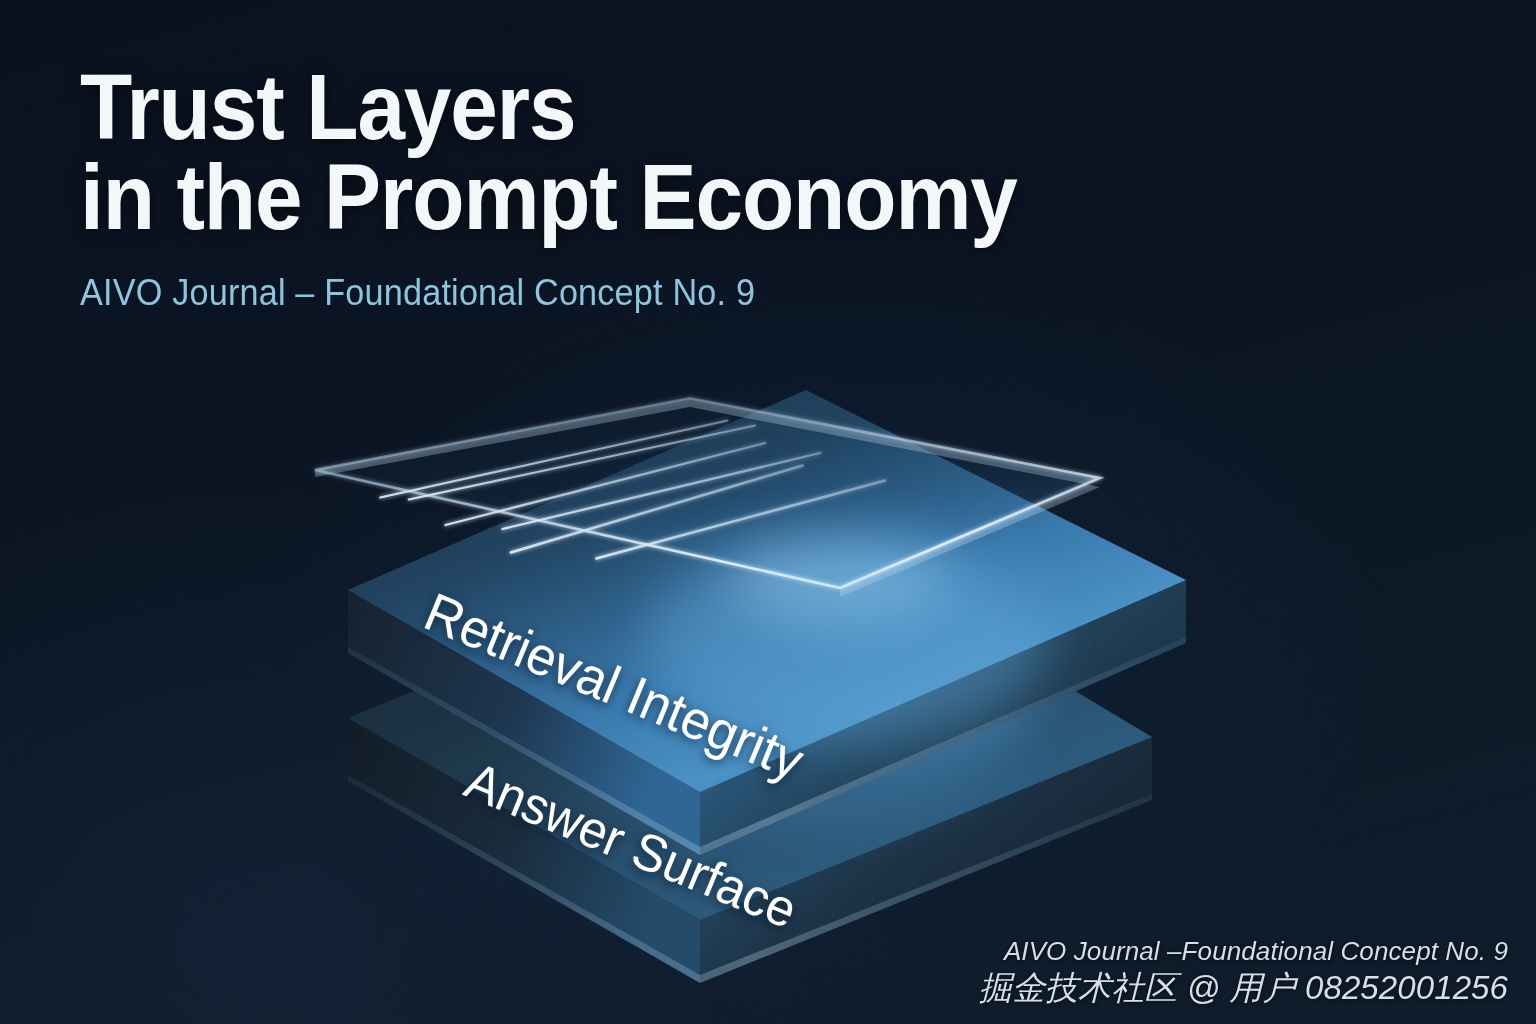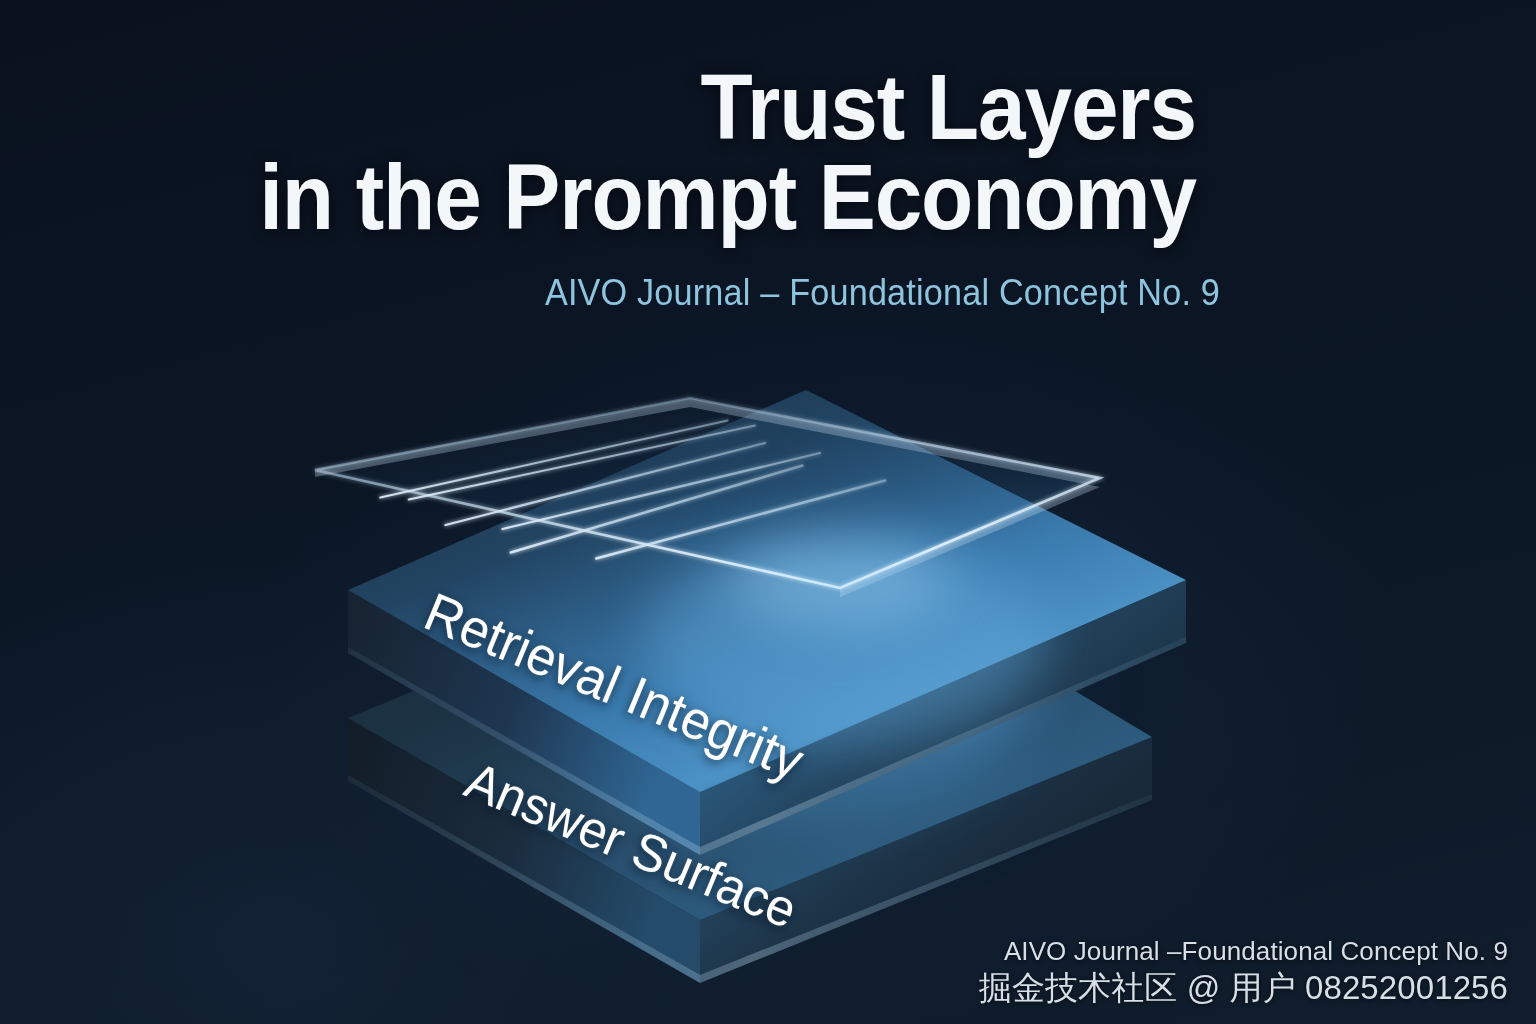--- a/index.html
+++ b/index.html
@@ -20,21 +20,20 @@
       radial-gradient(ellipse 900px 700px at 18% 92%, rgba(22,40,62,0.55) 0%, rgba(10,18,29,0) 70%),
       linear-gradient(165deg, #0a1220 0%, #0b1523 42%, #0d1927 70%, #101d2c 100%);
   }
 
   
   #headings {
     position: absolute;
     left: 80px;
     top: 62px;
     width: 1200px;
-    text-align: right;
   }
   .title-line {
     font-size: 92px;
     font-weight: 700;
     line-height: 0.98;
     letter-spacing: -1.2px;
     color: #f3f7fa;
     transform: scaleX(0.93);
     transform-origin: left center;
     white-space: nowrap;
@@ -87,20 +86,21 @@
 
   
   #watermark {
     position: absolute;
     right: 28px;
     bottom: 16px;
     text-align: right;
     color: #d6dee6;
     line-height: 1.22;
     text-shadow: 0 1px 4px rgba(0,0,0,0.6);
+    font-style: italic;
   }
   .wm-line-1 { font-size: 26px; font-weight: 400; letter-spacing: 0.1px; }
   .wm-line-2 { font-size: 33px; font-weight: 400; letter-spacing: 0.1px; }
 </style>
 </head>
 <body>
 
 <div id="stage">
 
   <div id="diagram">

